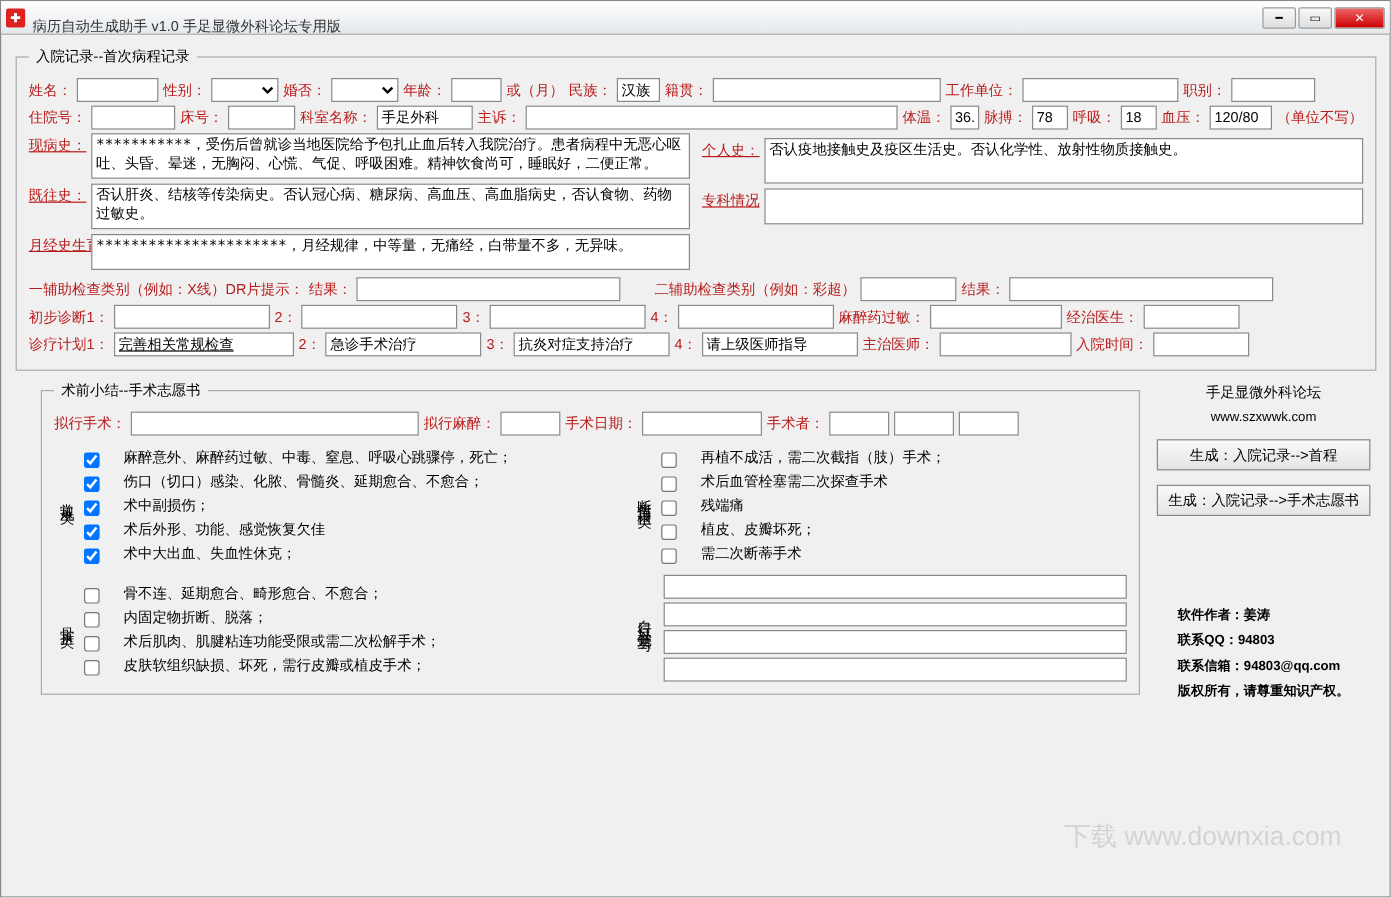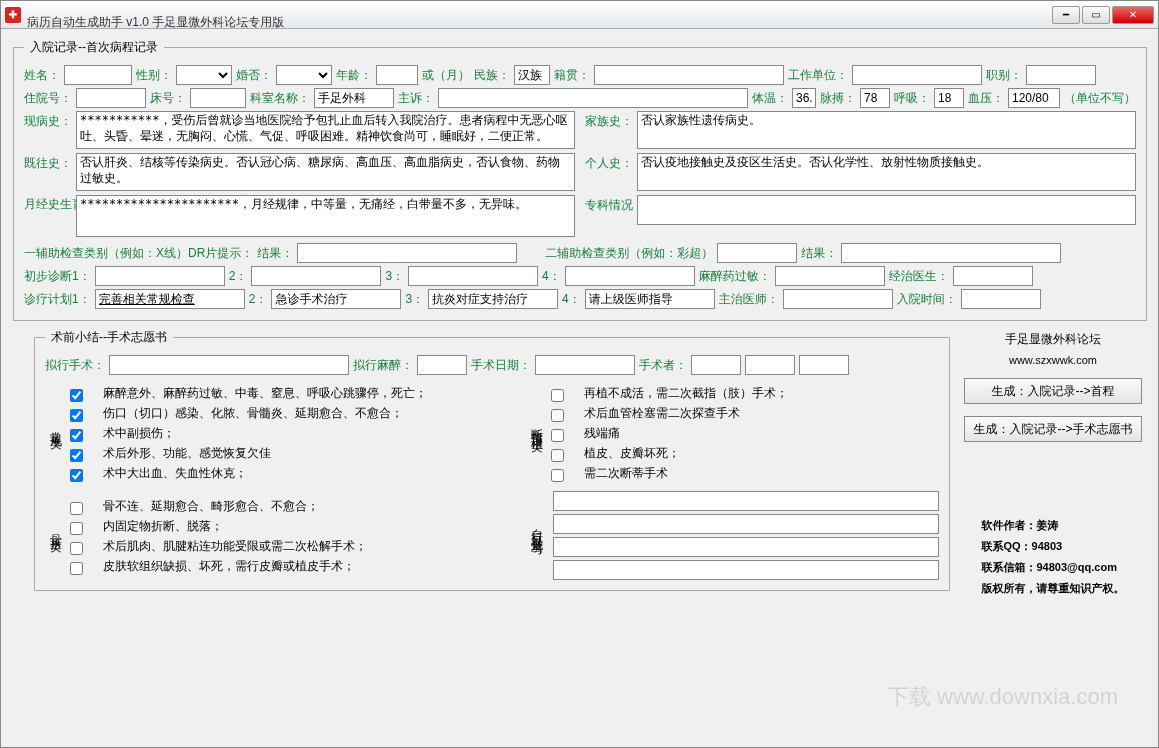--- a/index.html
+++ b/index.html
@@ -8,28 +8,28 @@
 .titlebar { height: 28px; background: linear-gradient(#fff, #e4e8ec); display: flex; align-items: center; padding: 0 4px; border-bottom: 1px solid #aaa; }
 .titlebar-icon { width: 16px; height: 16px; background: #d22; border-radius: 2px; margin-right: 6px; display: inline-flex; align-items: center; justify-content: center; color: #fff; font-size: 10px; font-weight: bold; }
 .titlebar-text { flex: 1; color: #333; margin-top: 16px; }
 .win-btns { display: flex; gap: 2px; }
 .win-btn { width: 28px; height: 18px; background: linear-gradient(#f9f9f9,#dedede); border: 1px solid #999; border-radius: 2px; display: flex; align-items: center; justify-content: center; font-size: 10px; cursor: pointer; }
 .win-btn.close { background: linear-gradient(#e66,#c00); color: #fff; width: 42px; }
 .content { flex: 1; padding: 10px 12px 8px 12px; overflow: hidden; }
 fieldset { border: 1px solid #aaa; padding: 6px 10px 8px 10px; margin-bottom: 8px; }
 legend { padding: 0 6px; color: #000; }
 .row { display: flex; align-items: center; gap: 4px; margin: 3px 0; flex-wrap: nowrap; }
-.lbl { white-space: nowrap; color: #15803d; }
+.lbl { white-space: nowrap; color: #b91c1c; }
 input[type=text], textarea, select { border: 1px solid #888; background: #fff; font-size: 12px; padding: 1px 3px; height: 20px; }
 textarea { height: 38px; resize: none; overflow-y: scroll; line-height: 1.3; }
 select { height: 20px; }
 .cols { display: flex; gap: 10px; }
 .col { flex: 1; }
 .half-row { display: flex; align-items: flex-start; gap: 6px; }
-.half-row .lbl { width: 46px; text-align: right; padding-top: 2px; }
+.half-row .lbl { width: 46px; text-align: right; padding-top: 2px; text-decoration: underline; }
 .half-row textarea { flex: 1; }
 .bottom-area { display: flex; gap: 10px; padding-left: 21px; }
 fieldset.surgery { flex: 1; }
 .side { width: 186px; display: flex; flex-direction: column; align-items: center; gap: 6px; padding-top: 2px; }
 .side-title { font-size: 12px; }
 .side-url { font-size: 11px; margin-bottom: 6px; }
 .gen-btn { width: 178px; height: 26px; border: 1px solid #888; background: linear-gradient(#fafafa,#e4e4e4); cursor: pointer; font-size: 12px; margin-bottom: 6px; }
 .side-info { font-size: 11px; text-align: left; line-height: 1.9; margin-top: auto; font-weight: bold; }
 .check-row { display: flex; align-items: flex-end; gap: 20px; margin: 3px 0; }
 .check-row input[type=checkbox] { width: 13px; height: 13px; }
@@ -110,28 +110,24 @@
           <div class="half-row">
               <span class="lbl">现病史：</span>
             <textarea style="">***********，受伤后曾就诊当地医院给予包扎止血后转入我院治疗。患者病程中无恶心呕吐、头昏、晕迷，无胸闷、心慌、气促、呼吸困难。精神饮食尚可，睡眠好，二便正常。</textarea>
             </div>
           <div class="half-row" style="margin-top:4px">
               <span class="lbl">既往史：</span>
             <textarea style="">否认肝炎、结核等传染病史。否认冠心病、糖尿病、高血压、高血脂病史，否认食物、药物过敏史。</textarea>
             </div>
           <div class="half-row" style="margin-top:4px">
               <span class="lbl" style="line-height:1.2">月经史生育史</span>
-            <textarea style="height: 42px;">**********************，月经规律，中等量，无痛经，白带量不多，无异味。</textarea>
+            <textarea style="height: 30px;">**********************，月经规律，中等量，无痛经，白带量不多，无异味。</textarea>
             </div>
         </div>
         <div class="col">
-          <div class="half-row">
-              <span class="lbl">家族史：</span>
-            <textarea style="">否认家族性遗传病史。</textarea>
-            </div>
           <div class="half-row" style="margin-top:4px">
               <span class="lbl">个人史：</span>
             <textarea style="">否认疫地接触史及疫区生活史。否认化学性、放射性物质接触史。</textarea>
             </div>
           <div class="half-row" style="margin-top:4px">
               <span class="lbl">专科情况</span>
             <textarea style="height: 30px;"></textarea>
             </div>
         </div>
       </div>

